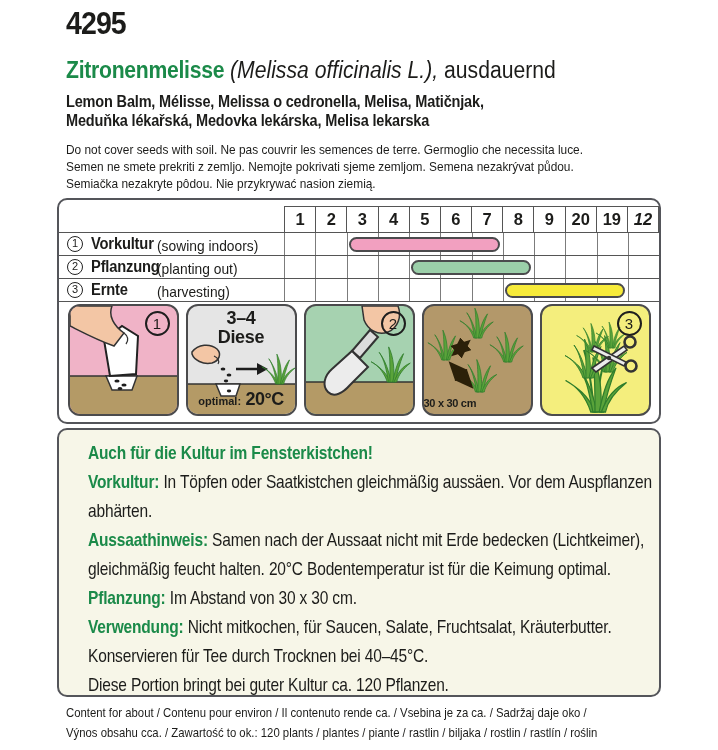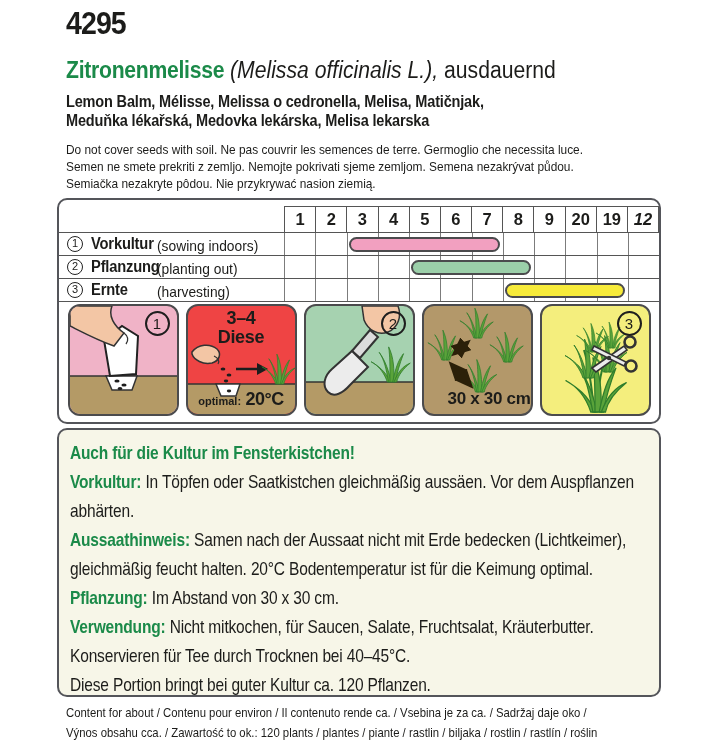--- a/index.html
+++ b/index.html
@@ -43,26 +43,26 @@
   .tile { width:111px; height:112px; border:2px solid var(--bar-border); border-radius:12px;
           position:relative; overflow:hidden; }
   .tile svg { position:absolute; left:0; top:0; }
   .badge { position:absolute; top:5px; right:7px; width:25px; height:25px; border:2px solid #1e1e1e;
            border-radius:50%; text-align:center; font-size:15px; line-height:21px; z-index:3; }
   .weeks { position:absolute; top:3px; left:0; width:100%; text-align:center; font-weight:bold;
            font-size:18px; line-height:19px; z-index:2; letter-spacing:-0.3px; }
   .optimal { position:absolute; bottom:4px; left:0; width:100%; text-align:center; z-index:2; white-space:nowrap; }
   .optimal .ol { font-size:11px; font-weight:bold; }
   .optimal .ov { font-size:18px; font-weight:bold; letter-spacing:-0.5px; }
-  .spacing { position:absolute; bottom:5px; left:0; width:100%; text-align:right; font-weight:bold;
-             font-size:17px; z-index:2; letter-spacing:-0.3px; }
+  .spacing { position:absolute; bottom:5px; left:0; width:100%; text-align:left; font-weight:bold;
+             font-size:11px; z-index:2; letter-spacing:-0.3px; }
 
   
   .infobox { position:absolute; left:57px; top:428px; width:604px; height:269px; background:var(--info-bg);
-             border:2px solid var(--box-border); border-radius:10px; padding:8px 11px; }
+             border:2px solid var(--box-border); border-radius:10px; padding:8px 29px; }
   .infobox .cond { width:706px; transform:scaleX(.816); transform-origin:0 0; font-size:19px;
                    line-height:29px; letter-spacing:-0.2px; }
   .infobox .headline { color:var(--accent-green); font-weight:bold; }
   .infobox .lead { color:var(--accent-green); font-weight:bold; }
 
   .bottomnote { position:absolute; left:66px; top:703px; font-size:13.5px; line-height:19.5px;
                 width:770px; transform:scaleX(.84); transform-origin:0 0; }
 </style>
 </head>
 <body>
@@ -198,21 +198,21 @@
             <ellipse cx="47" cy="75" rx="2.6" ry="1.6"></ellipse>
               <ellipse cx="54" cy="79" rx="2.6" ry="1.6"></ellipse>
               <ellipse cx="50" cy="82.5" rx="2.4" ry="1.5"></ellipse>
           </g>
           <path d="M0 0 L42 0 C38 10 44 20 54 27 L44 40 C27 34 12 26 0 20 Z" fill="var(--flesh)" stroke="#333" stroke-width="1.5"></path>
           <path d="M54 27 C58 30 59 34 56 38" fill="none" stroke="#333" stroke-width="1.3"></path>
         </svg>
         <span class="badge">1</span>
       </div>
 
-      <div class="tile" style="background: #ef4444;">
+      <div class="tile" style="background: #e5e5e5;">
         <div class="weeks">
           <div>3–4</div>
           <div>Diese</div>
         </div>
         <svg width="107" height="108" viewBox="0 0 107 108">
           <rect x="0" y="78" width="107" height="30" fill="var(--soil)"></rect>
           <line x1="0" y1="78" x2="107" y2="78" stroke="#333" stroke-width="1.5"></line>
           <path d="M28 78 L33 90 L48 90 L52 78 Z" fill="#fff" stroke="#333" stroke-width="1.5"></path>
           <path d="M4 46 C10 38 22 37 29 43 C34 48 31 55 24 57 C15 59 6 54 4 48 Z" fill="var(--flesh)" stroke="#333" stroke-width="1.5"></path>
           <path d="M26 50 C30 52 32 55 30 58" fill="none" stroke="#333" stroke-width="1.2"></path>

